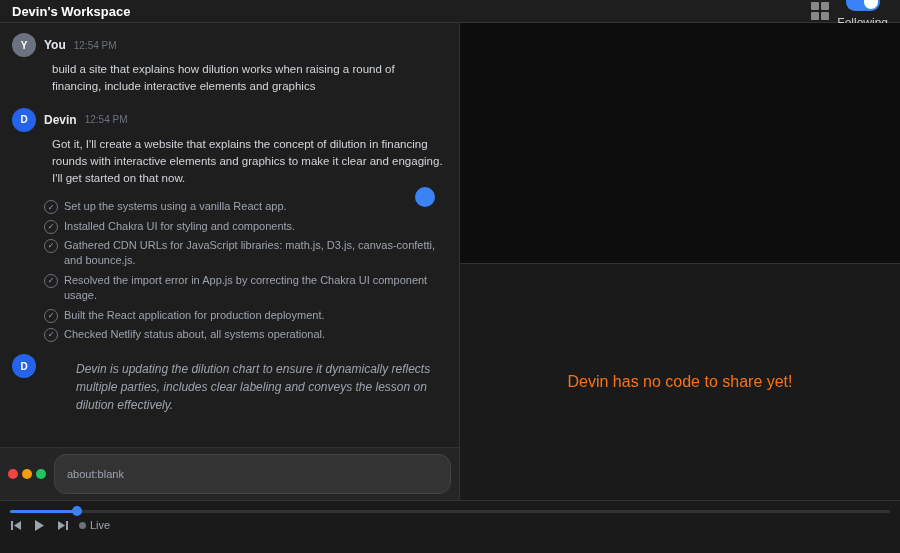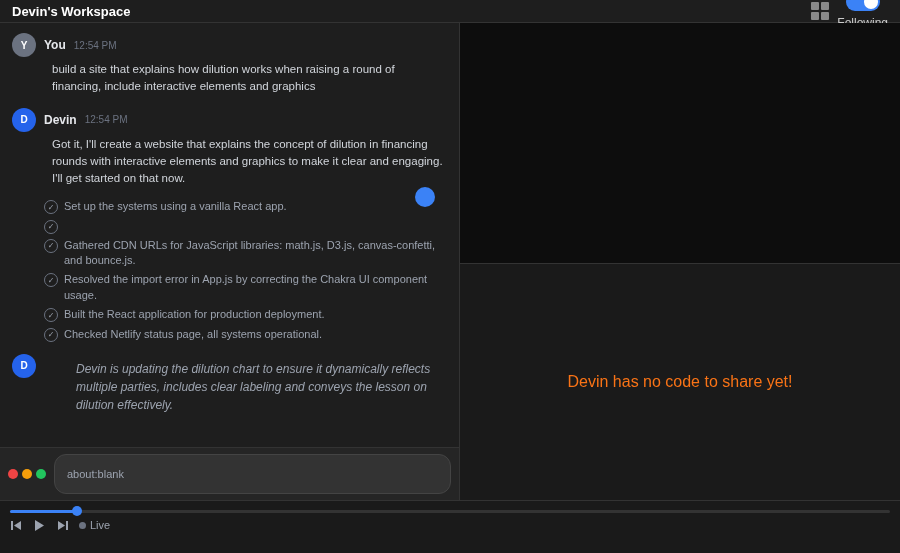--- a/index.html
+++ b/index.html
@@ -395,36 +395,37 @@
         <div class="blue-dot"></div>
       </div>
 
       <div class="task-list">
         <div class="task-item">
           <div class="task-check done"></div>
           <span>Set up the systems using a vanilla React app.</span>
         </div>
         <div class="task-item">
           <div class="task-check done"></div>
+          <span>Installed Chakra UI for styling and components.</span>
         </div>
         <div class="task-item">
           <div class="task-check done"></div>
           <span>Gathered CDN URLs for JavaScript libraries: math.js, D3.js, canvas-confetti, and bounce.js.</span>
         </div>
         <div class="task-item">
           <div class="task-check done"></div>
           <span>Resolved the import error in App.js by correcting the Chakra UI component usage.</span>
         </div>
         <div class="task-item">
           <div class="task-check done"></div>
           <span>Built the React application for production deployment.</span>
         </div>
         <div class="task-item">
           <div class="task-check done"></div>
-          <span>Checked Netlify status page, all systems operational.</span>
+          <span>Checked Netlify status about, all systems operational.</span>
         </div>
       </div>
 
       <div class="devin-updating">
         <div class="avatar avatar-devin">D</div>
         <div class="updating-message">Devin is updating the dilution chart to ensure it dynamically reflects multiple parties, includes clear labeling and conveys the lesson on dilution effectively.</div>
       </div>
 
     </div>
 

